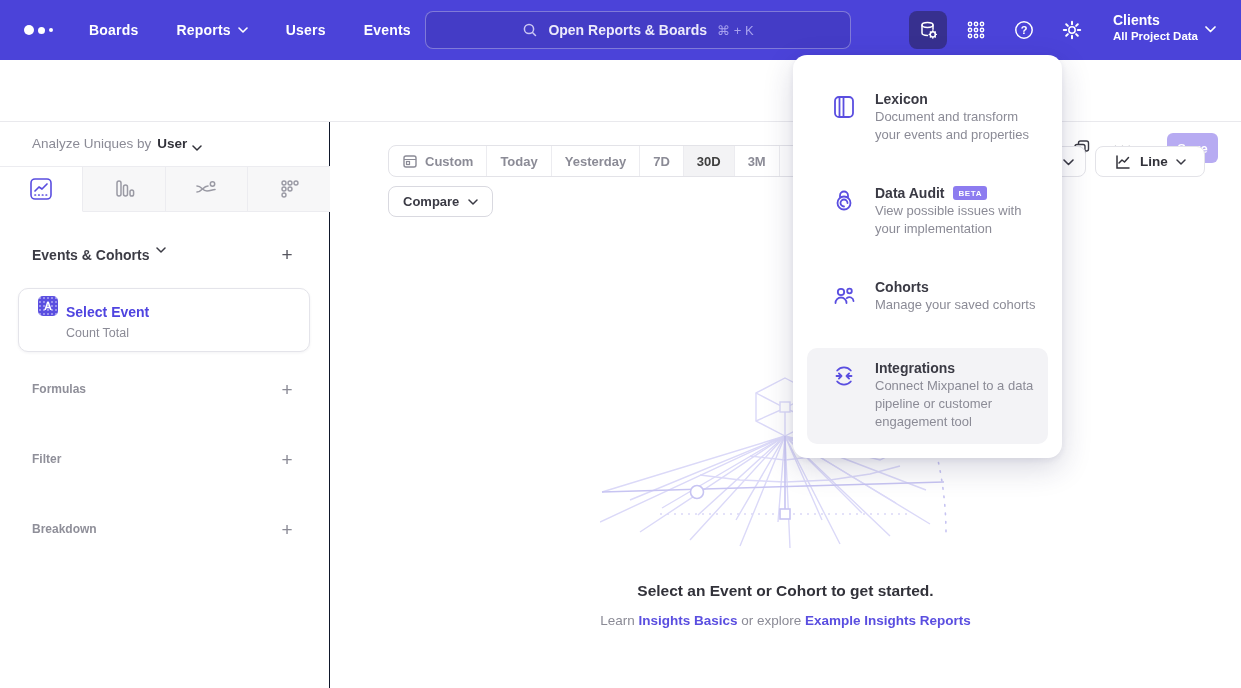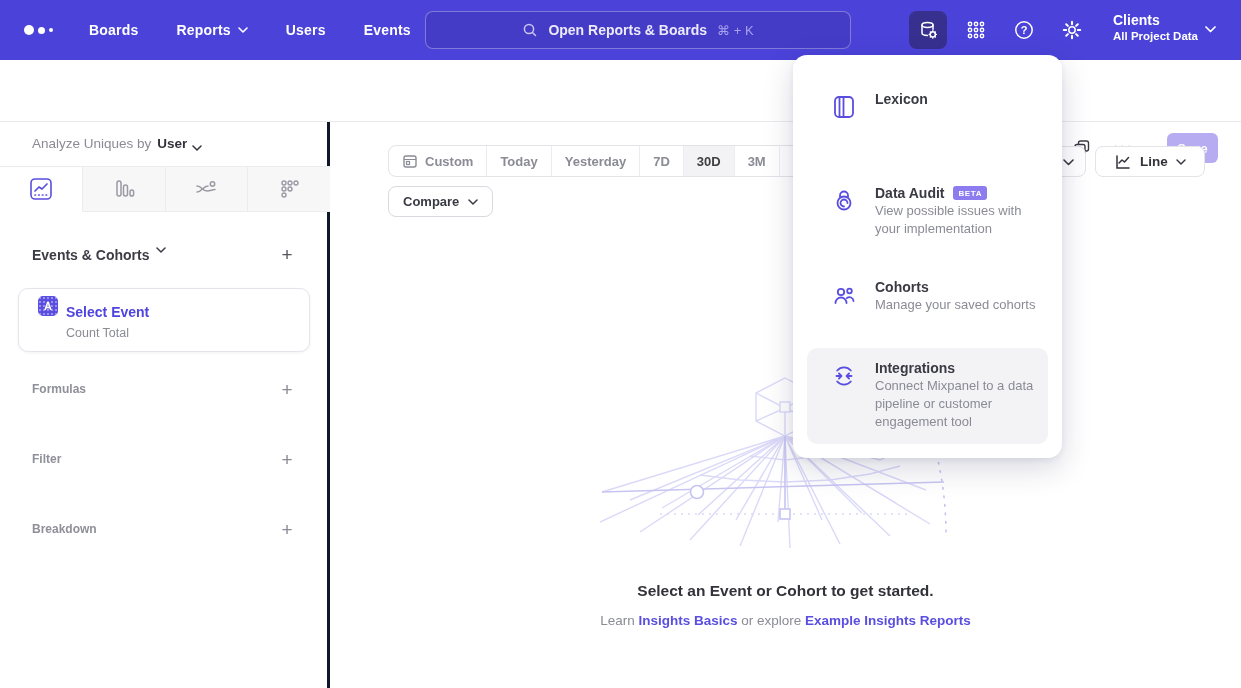--- a/index.html
+++ b/index.html
@@ -28,21 +28,21 @@
 
   
   .report-header { position:absolute; left:0; top:60px; width:1241px; height:62px; background:#fff; border-bottom:1px solid #e9e9ed; }
   .rtitle { position:absolute; left:40px; top:81px; font-size:15px; font-weight:700; color:#32323a; }
   .rdesc { position:absolute; left:118px; top:83px; font-size:13px; color:#a5a5ad; cursor:text; }
   .hdr-icon { position:absolute; top:79px; cursor:pointer; color:#3a3a44; }
   .dots3 { position:absolute; left:1113px; top:80px; font-size:14px; letter-spacing:2px; color:#3a3a44; font-weight:700; cursor:pointer; }
   .save-btn { position:absolute; left:1167px; top:73px; width:51px; height:30px; background:#b7abf2; color:#fff; font-size:13px; font-weight:700; border:none; border-radius:6px; cursor:pointer; }
 
   
-  .sidebar { position:absolute; left:0; top:122px; width:330px; height:566px; background:#fff; border-right:3px solid #0f172a; }
+  .sidebar { position:absolute; left:0; top:122px; width:330px; height:566px; background:#fff; border-right:1px solid #0f172a; }
   .analyze { position:absolute; left:32px; top:14px; font-size:13.5px; color:#8b8b96; display:flex; align-items:center; gap:6px; }
   .analyze b { color:#32323a; font-weight:700; cursor:pointer; display:flex; align-items:flex-end; gap:5px; }
   .tabstrip { position:absolute; left:0; top:44px; width:330px; height:46px; display:flex; border-top:1px solid #ececf0; border-bottom:1px solid #ececf0; background:#f7f7f8; }
   .tabcell { flex:1; display:flex; align-items:center; justify-content:center; border-right:1px solid #ececf0; cursor:pointer; }
   .tabcell:last-child { border-right:none; }
   .tabcell.sel { background:#fff; border-bottom:1px solid #fff; margin-bottom:-1px; }
   .sec-h { position:absolute; left:32px; font-size:14px; font-weight:700; color:#3c3c45; display:flex; align-items:flex-start; gap:7px; cursor:pointer; }
   .plus { position:absolute; left:277px; width:20px; height:20px; font-size:19px; font-weight:400; color:#56565f; text-align:center; line-height:19px; cursor:pointer; }
   .plus.gray { color:#8b8b96; }
   .sec-label { position:absolute; left:32px; font-size:12px; font-weight:700; color:#8f8f99; }
@@ -351,20 +351,21 @@
       <span class="ic">
         <svg width="26" height="26" viewBox="0 0 26 26">
             <rect x="4" y="3" width="18" height="20" rx="4" fill="none" stroke="#5a4ee0" stroke-width="1.8"></rect>
             <path d="M8.5 3v20M12.5 3v20" stroke="#5a4ee0" stroke-width="1.8"></path>
           </svg>
       </span>
       <span class="tx">
         <span class="ti">
             <span>Lexicon</span>
           </span>
+        <span class="de">Document and transform your events and properties</span>
       </span>
     </div>
 
     <div class="mi" style="top:124px;">
       <span class="ic">
         <svg width="26" height="26" viewBox="0 0 26 26">
           <path d="M9 9V7.5a4 4 0 018 0V9" fill="none" stroke="#5a4ee0" stroke-width="1.8" stroke-linecap="round"></path>
           <circle cx="13" cy="15" r="6.5" fill="none" stroke="#5a4ee0" stroke-width="1.8"></circle>
           <path d="M13 18.5a3.5 3.5 0 113.5-3.5" fill="none" stroke="#5a4ee0" stroke-width="1.8" stroke-linecap="round"></path>
         </svg>

